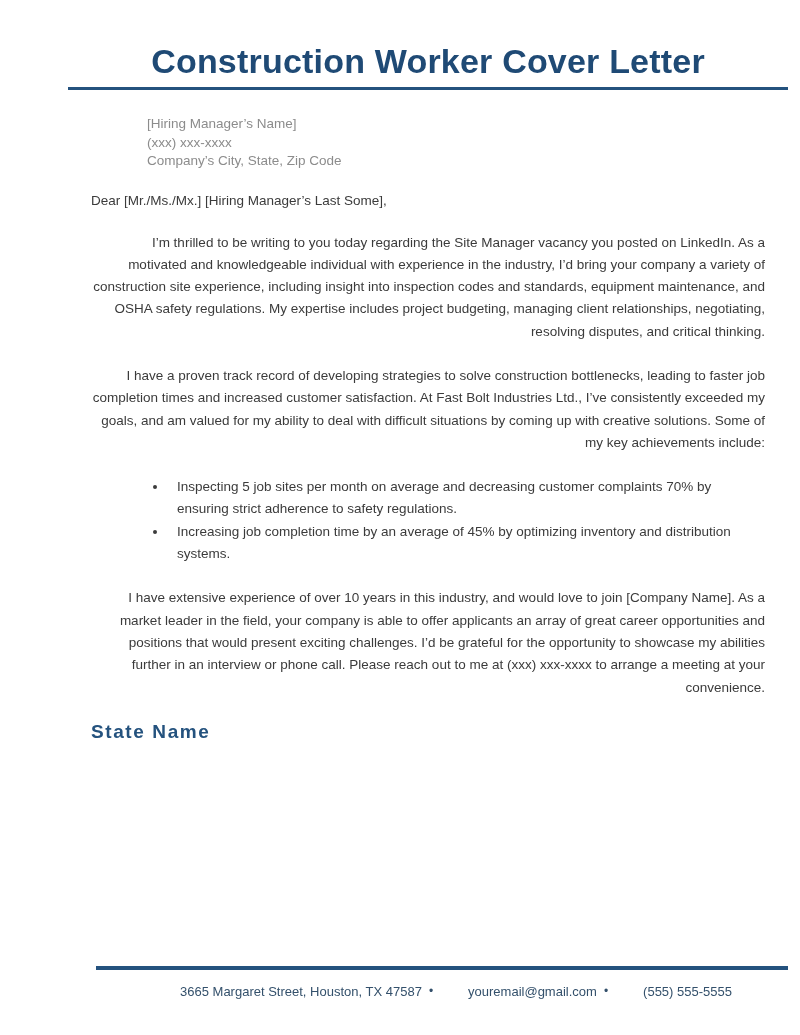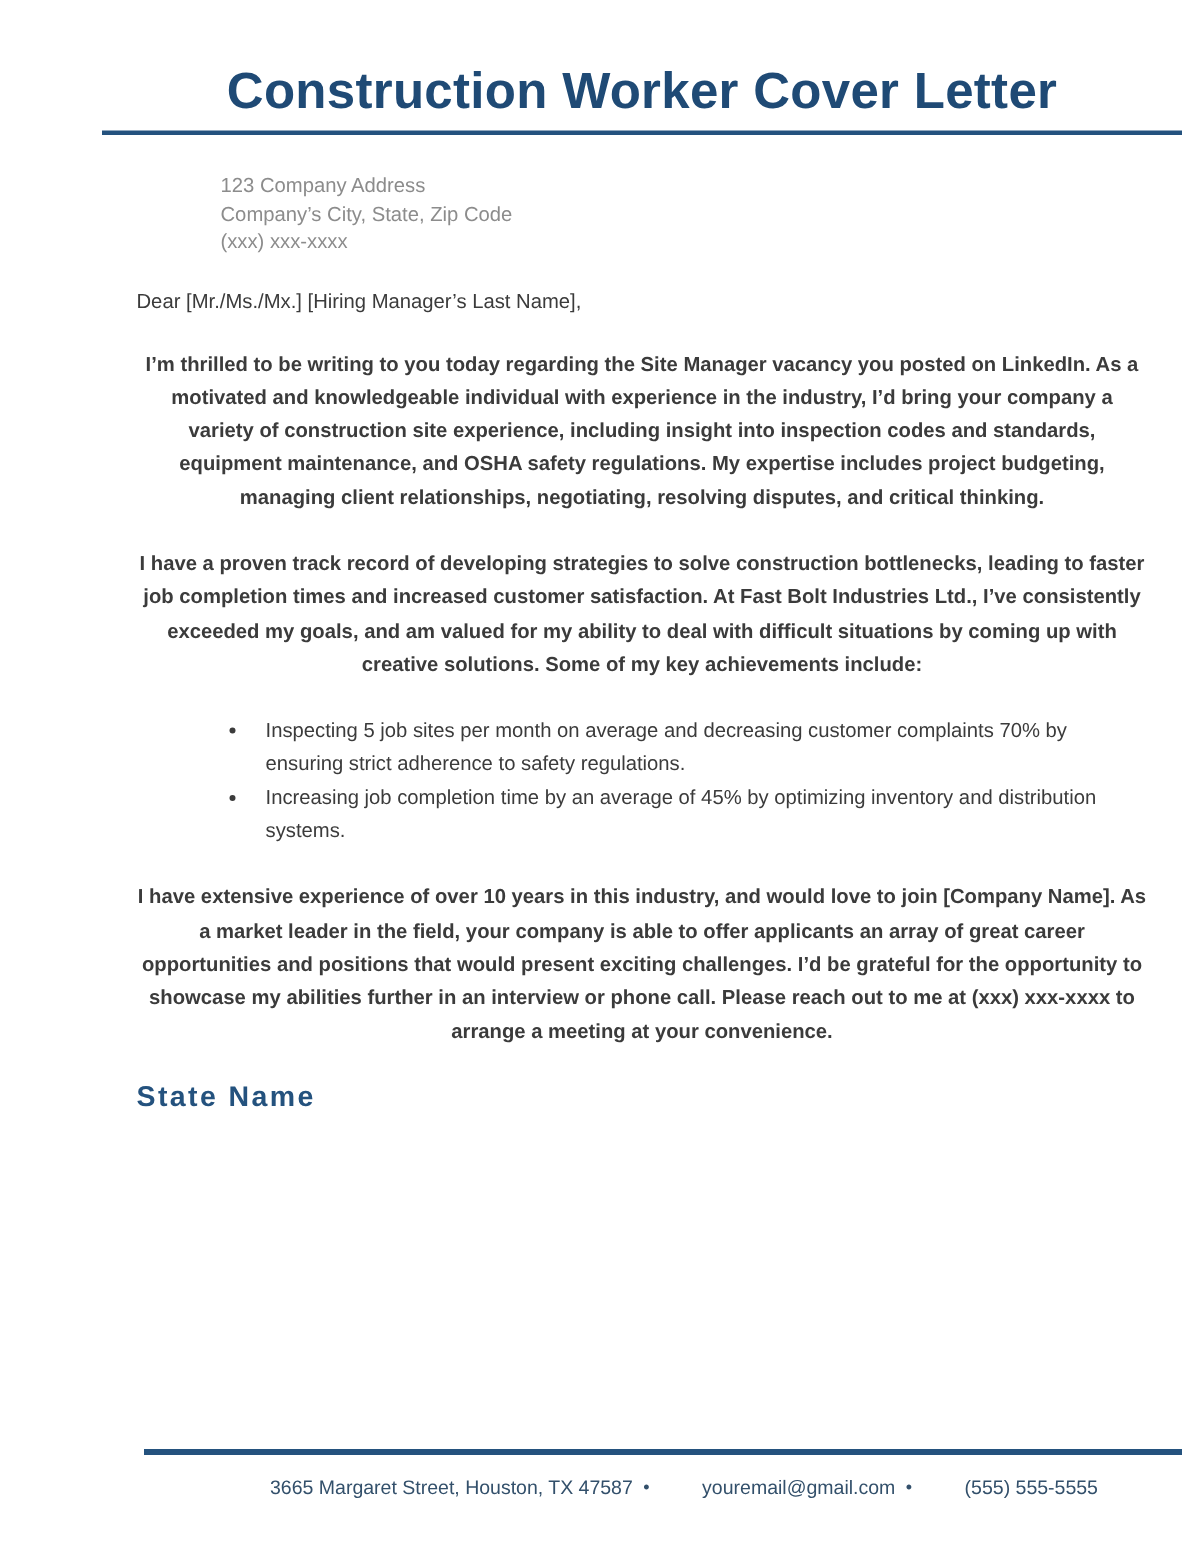--- a/index.html
+++ b/index.html
@@ -25,21 +25,21 @@
     font-weight:bold;
     color:var(--navy-dark);
     letter-spacing:0.2px;
   }
   .rule{background:var(--navy);}
   .header-rule{margin:5px 40px 0;height:3px;}
   .letter{margin:0 63px;}
   .date{margin:30px 0 0;font-size:14.5px;line-height:17px;color:var(--body);}
   .recipient{margin-top:25px;font-size:13.5px;line-height:18.5px;color:var(--muted);}
   .greeting{margin:20px 0 0;font-size:13.5px;line-height:19px;color:var(--body);}
-  .para{margin:22px 0 0;font-size:13.5px;line-height:22.3px;color:var(--body);text-align:center;font-weight:bold;}
+  .para{margin:22px 0 0;font-size:13.5px;line-height:22.3px;color:var(--body);text-align:right;}
   .bullets{margin:22px 0 0;padding-left:49px;}
   .bullets li{
     font-size:13.5px;line-height:22.3px;color:var(--body);
     padding-left:9px;
   }
   .signoff{margin:23px 0 0;font-size:13.5px;line-height:19px;color:var(--body);}
   .signature{
     margin:22px 0 0;
     font-size:19px;line-height:22px;
     font-weight:bold;
@@ -61,26 +61,26 @@
 
 <div class="page">
 
   <h1 class="title">Construction Worker Cover Letter</h1>
   <div class="rule header-rule"></div>
 
   <div class="letter">
 
 
     <div class="recipient">
-      <div>123 Company Address</div>
+      <div>[Hiring Manager’s Name]</div>
+      <div>(xxx) xxx-xxxx</div>
       <div>Company’s City, State, Zip Code</div>
-      <div>(xxx) xxx-xxxx</div>
     </div>
 
-    <p class="greeting">Dear [Mr./Ms./Mx.] [Hiring Manager’s Last Name],</p>
+    <p class="greeting">Dear [Mr./Ms./Mx.] [Hiring Manager’s Last Some],</p>
 
     <p class="para">I’m thrilled to be writing to you today regarding the Site Manager vacancy you posted on LinkedIn. As a motivated and knowledgeable individual with experience in the industry, I’d bring your company a variety of construction site experience, including insight into inspection codes and standards, equipment maintenance, and OSHA safety regulations. My expertise includes project budgeting, managing client relationships, negotiating, resolving disputes, and critical thinking.</p>
 
     <p class="para">I have a proven track record of developing strategies to solve construction bottlenecks, leading to faster job completion times and increased customer satisfaction. At Fast Bolt Industries Ltd., I’ve consistently exceeded my goals, and am valued for my ability to deal with difficult situations by coming up with creative solutions. Some of my key achievements include:</p>
 
     <ul class="bullets">
       <li>Inspecting 5 job sites per month on average and decreasing customer complaints 70% by ensuring strict adherence to safety regulations.</li>
       <li>Increasing job completion time by an average of 45% by optimizing inventory and distribution systems.</li>
     </ul>
 

